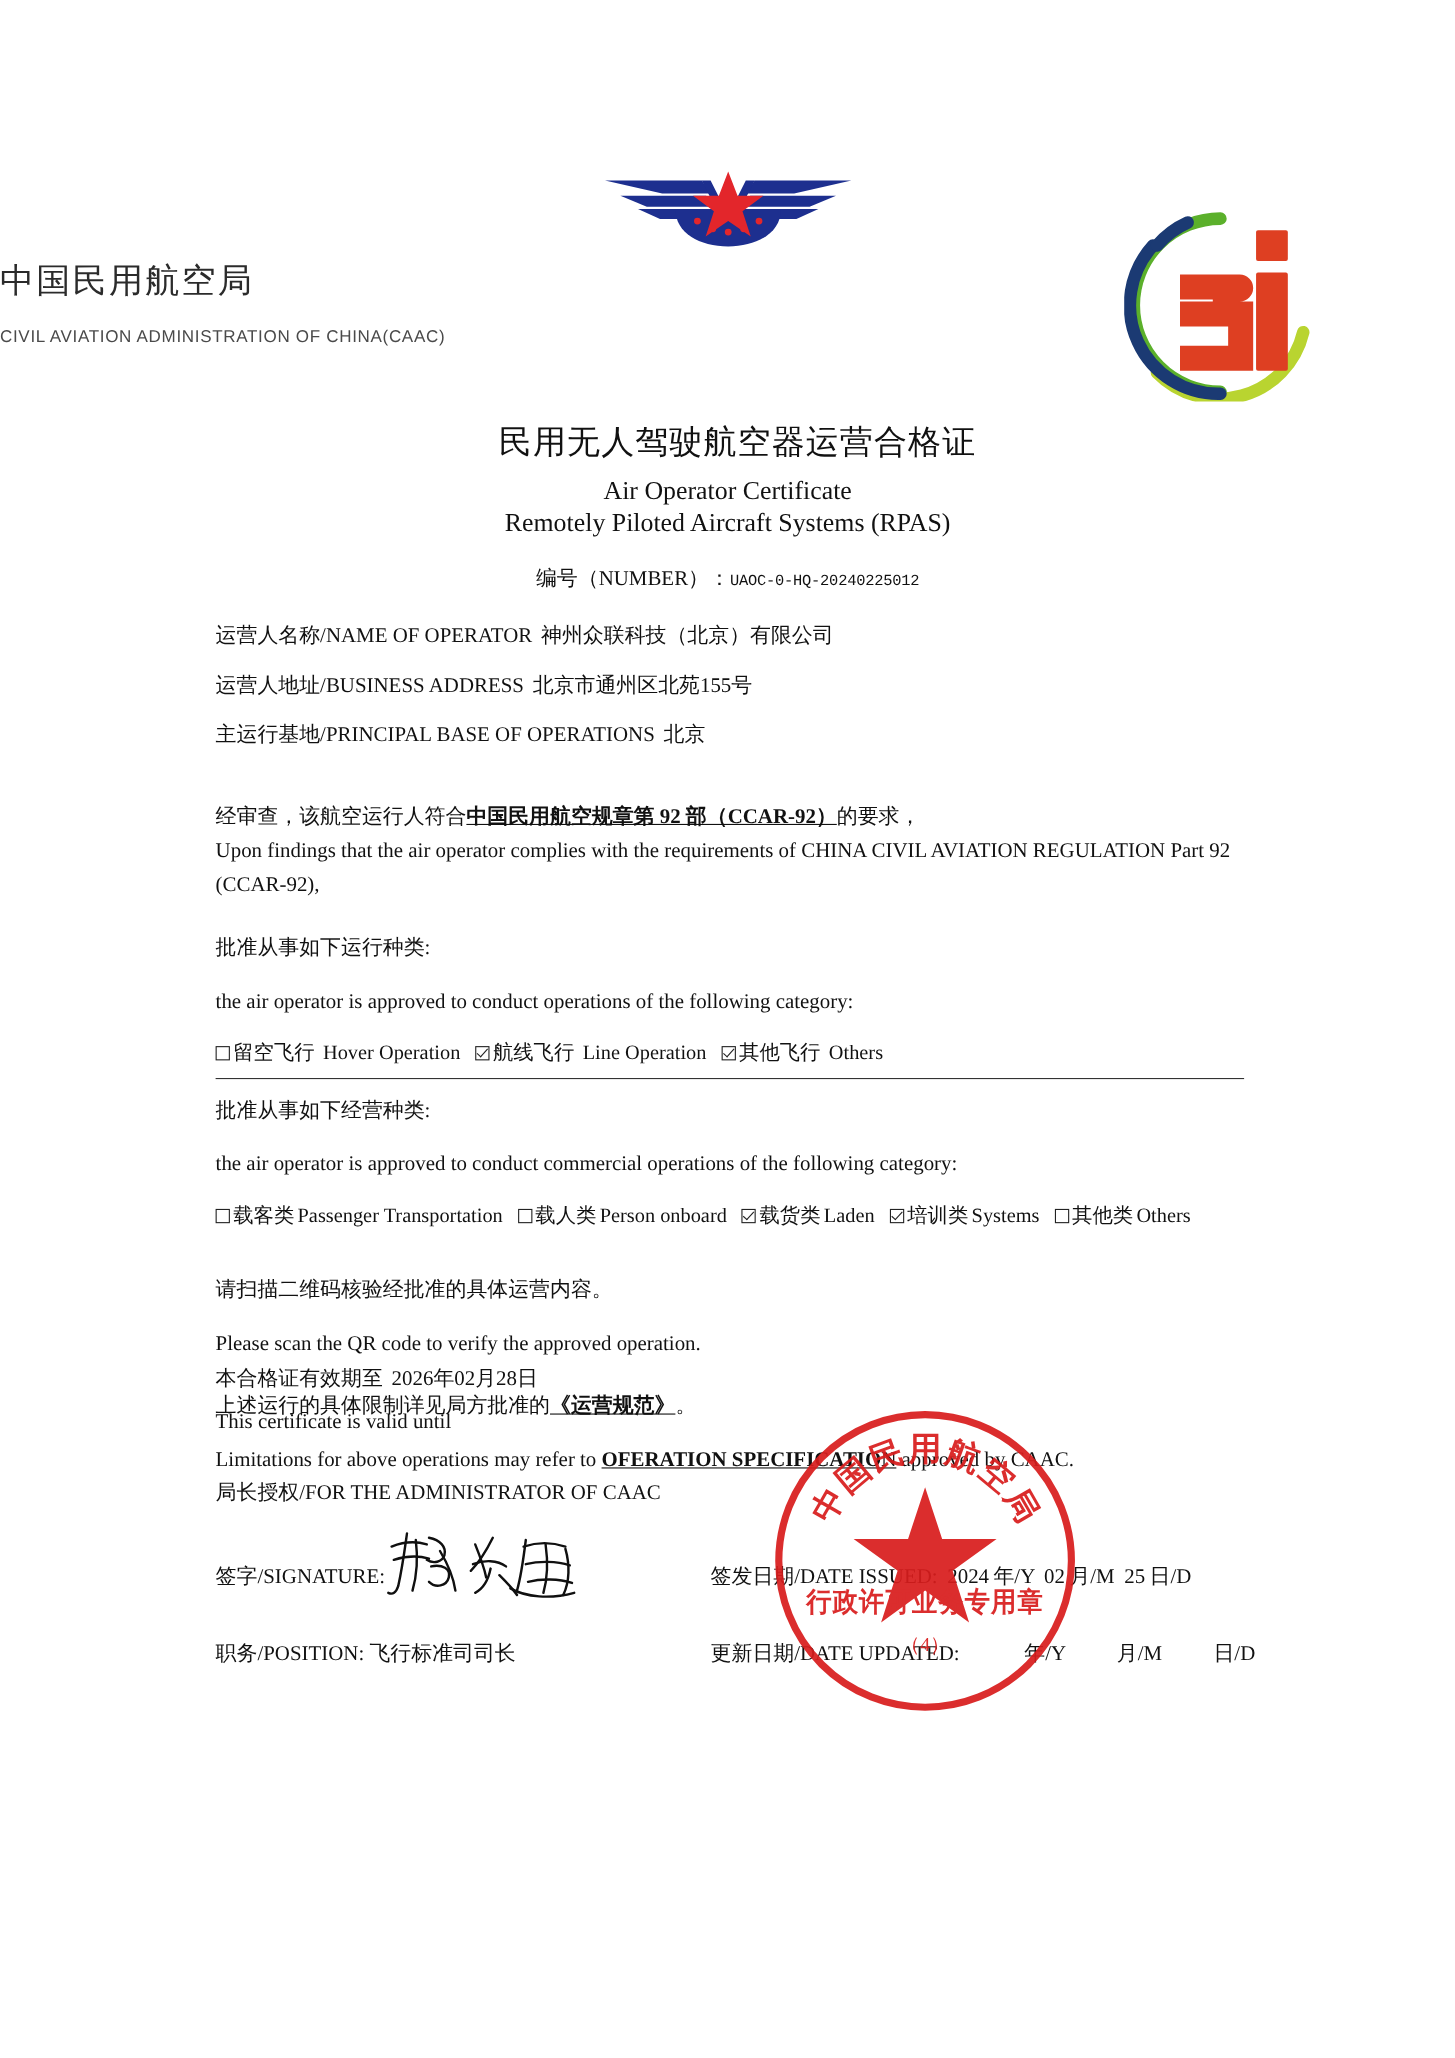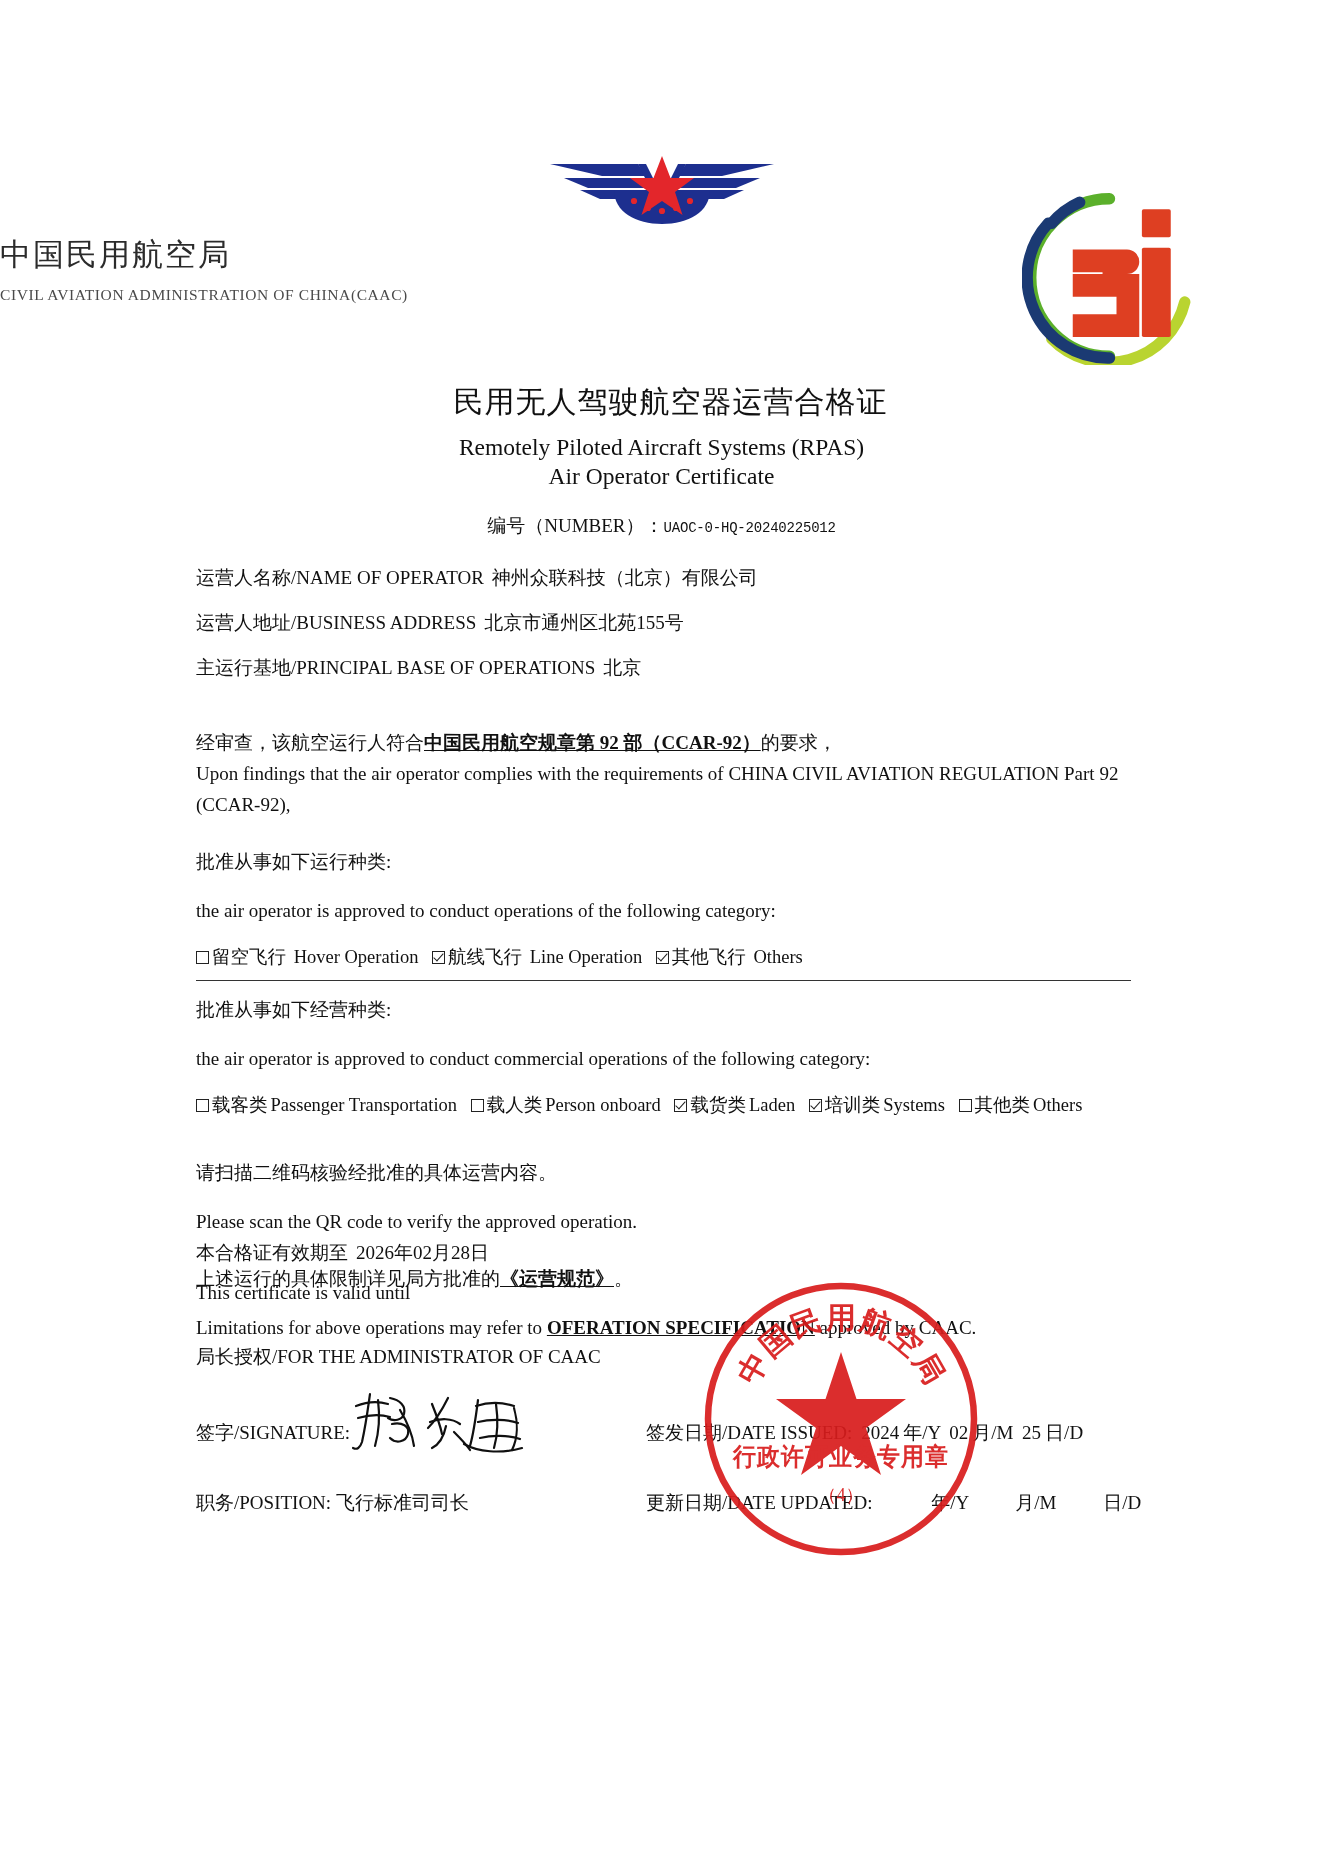--- a/index.html
+++ b/index.html
@@ -37,25 +37,25 @@
     margin: 0 auto;
   }
   .caac-cn {
     font-family: "Liberation Sans", "DejaVu Sans", sans-serif;
     font-size: 31px;
     letter-spacing: 2px;
     color: #2b2b2b;
     margin-top: 4px;
   }
   .caac-en {
-    font-family: Liberation Serif, serif;
+    font-family: Liberation Sans, sans-serif;
     font-size: 15.5px;
     letter-spacing: 0.6px;
     color: #4a4a4a;
-    margin-top: 10px;
+    margin-top: 22px;
   }
 
   .zi-logo {
     position: absolute;
     left: 1022px;
     top: 190px;
     width: 175px;
     height: 175px;
   }
 
@@ -286,22 +286,22 @@
       <g fill="#de3f22">
         <rect x="137" y="22" width="33" height="32" rx="2"></rect>
         <rect x="137" y="66" width="33" height="102" rx="2"></rect>
         <path d="M58 68 h62 a14 14 0 0 1 0 28 h-34 l48 0 v72 h-76 v-26 h50 v-20 h-50 v-26 h34 a8 8 0 0 0 0 -2 h-34 z"></path>
       </g>
     </svg>
   </div>
 
   <div class="title-cn">民用无人驾驶航空器运营合格证</div>
   <div class="title-en">
+    <div>Air Operator Certificate</div>
     <div>Remotely Piloted Aircraft Systems (RPAS)</div>
-    <div>Air Operator Certificate</div>
   </div>
 
   <div class="number-line">
     <span>编号（NUMBER）：</span><span class="num-val">UAOC-0-HQ-20240225012</span>
   </div>
 
   <div class="body-area">
 
     <div class="info-line">
       <span>运营人名称/NAME OF OPERATOR</span><span class="val">神州众联科技（北京）有限公司</span>

